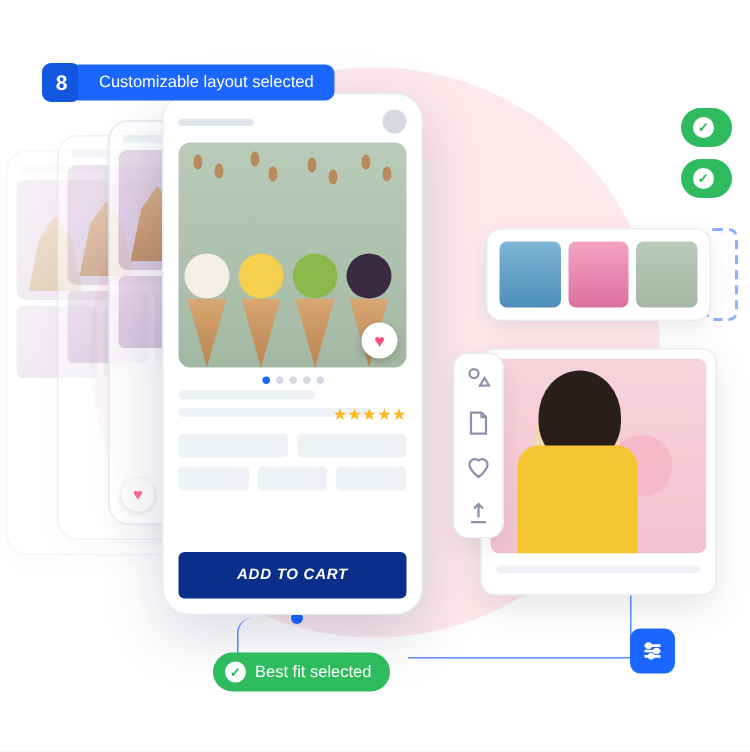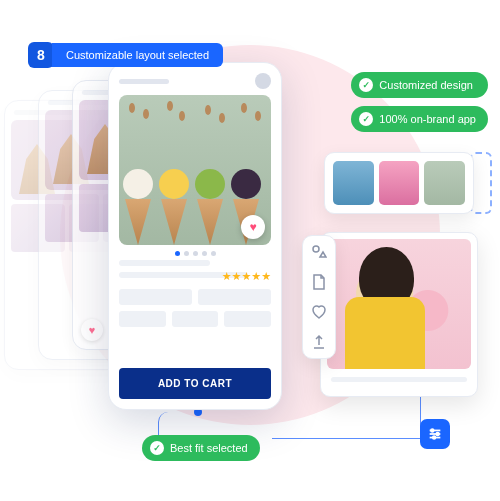--- a/index.html
+++ b/index.html
@@ -143,21 +143,21 @@
   .hero .fav{position:absolute;right:6px;bottom:6px;width:24px;height:24px;background:#fff;border-radius:50%;display:flex;align-items:center;justify-content:center;color:#ff4d7a;font-size:12px;box-shadow:0 2px 6px rgba(0,0,0,0.2);}
   .dots{display:flex;gap:4px;justify-content:center;margin:6px 0 4px;}
   .dots span{width:5px;height:5px;border-radius:50%;background:#d4d9e4;}
   .dots span.active{background:#1a66ff;}
   .lines .l{height:6px;background:#eef1f6;border-radius:3px;margin-bottom:6px;}
   .stars{color:#ffb81c;font-size:11px;text-align:right;margin-top:-14px;margin-bottom:6px;}
   .grey-grid{display:flex;gap:6px;margin-bottom:6px;}
   .grey-grid div{flex:1;height:16px;background:#eef1f6;border-radius:3px;}
   .add-cart{
     background:#0a2f8a;color:#fff;font-size:10px;font-weight:700;letter-spacing:0.5px;
-    text-align:center;padding:10px 0;border-radius:4px;margin-top:auto;
+    text-align:center;padding:10px 0;border-radius:4px;margin-top:auto;font-style:italic;
   }
 
   
   .toolbar {
     position:absolute; left:302px; top:235px; width:34px; background:#fff;
     border-radius:10px; border:1px solid #e7ebf3; box-shadow:0 6px 18px rgba(0,0,0,0.08);
     z-index:22; padding:8px 0; display:flex; flex-direction:column; align-items:center; gap:14px;
   }
   .toolbar .ticon{width:16px;height:16px;display:flex;align-items:center;justify-content:center;}
   .toolbar svg{stroke:#8a93a8;fill:none;stroke-width:1.5;}
@@ -221,25 +221,23 @@
 <div class="bg-circle"></div>
 
 <div class="badge-row">
   <div class="badge-num">8</div>
   <div class="badge-text">Customizable layout selected</div>
 </div>
 
 <div class="green-pills">
   <div class="green-pill">
     <span class="check-circle">✓</span>
-    <span>Customized design</span>
   </div>
   <div class="green-pill">
     <span class="check-circle">✓</span>
-    <span>100% on-brand app</span>
   </div>
 </div>
 
 <div class="phone-bg p1">
   <div class="bar"></div>
     <div class="phone-img"></div>
   <div class="row">
       <div class="thumb"></div>
       <div class="thumb"></div>
     </div>

